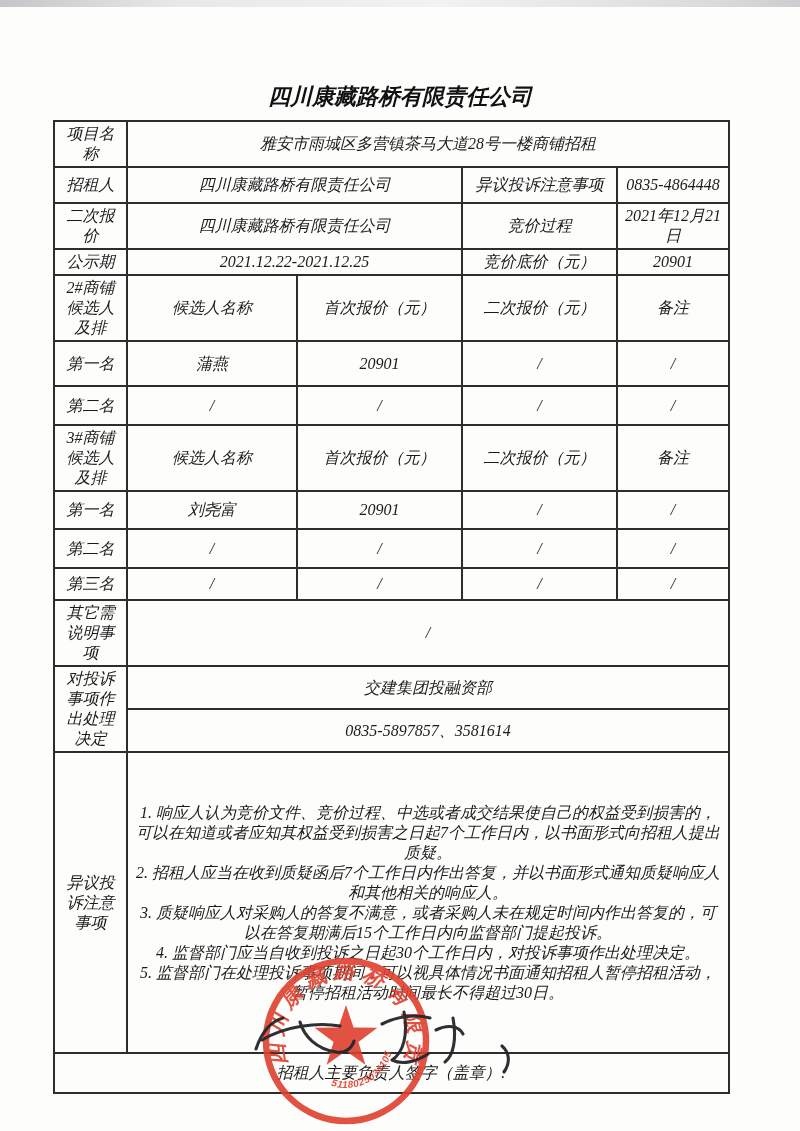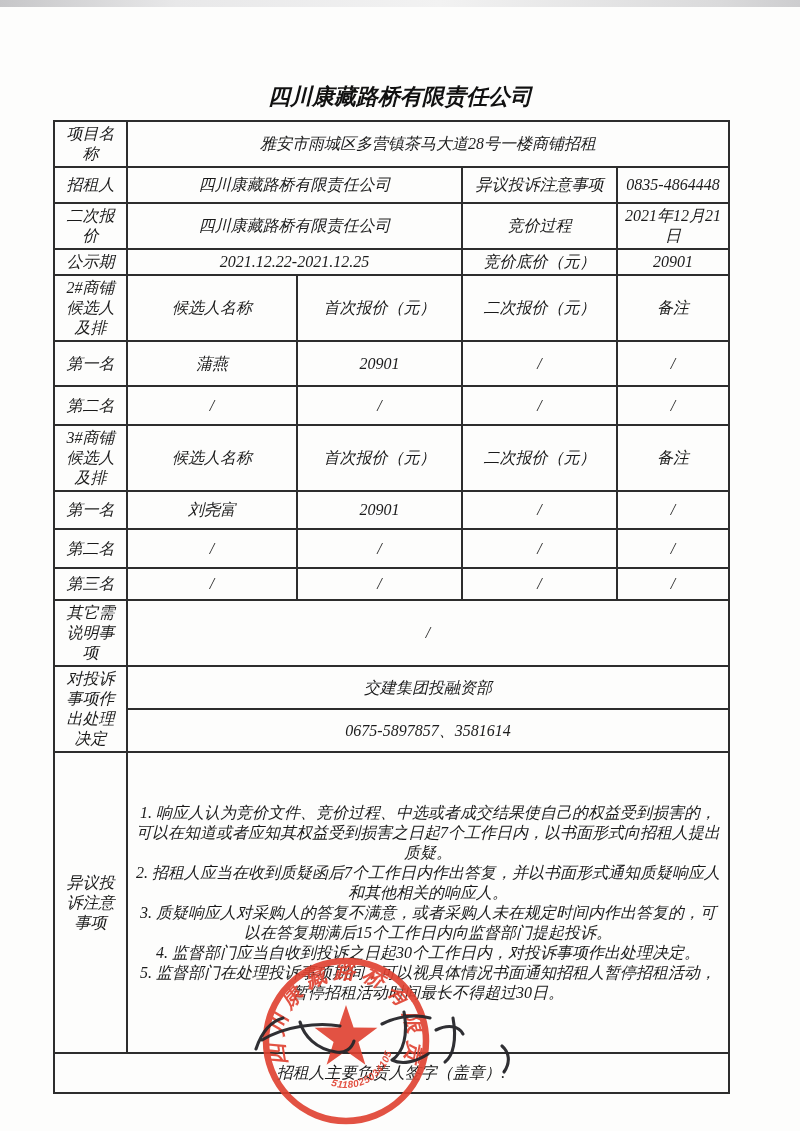--- a/index.html
+++ b/index.html
@@ -175,21 +175,21 @@
     <tr style="height:46px">
       <td class="lbl">其它需说明事项</td>
       <td colspan="4">/</td>
     </tr>
 
     <tr style="height:38px">
       <td class="lbl-center" rowspan="2">对投诉事项作出处理决定</td>
       <td colspan="4">交建集团投融资部</td>
     </tr>
     <tr style="height:38px">
-      <td colspan="4">0675-5897857、3581614</td>
+      <td colspan="4">0835-5897857、3581614</td>
     </tr>
 
     <tr style="height:301px">
       <td class="lbl-center">异议投诉注意事项</td>
       <td colspan="4" class="objection-text">
         <div>1. 响应人认为竞价文件、竞价过程、中选或者成交结果使自己的权益受到损害的，可以在知道或者应知其权益受到损害之日起7个工作日内，以书面形式向招租人提出质疑。</div>
         <div>2. 招租人应当在收到质疑函后7个工作日内作出答复，并以书面形式通知质疑响应人和其他相关的响应人。</div>
         <div>3. 质疑响应人对采购人的答复不满意，或者采购人未在规定时间内作出答复的，可以在答复期满后15个工作日内向监督部门提起投诉。</div>
         <div>4. 监督部门应当自收到投诉之日起30个工作日内，对投诉事项作出处理决定。</div>
         <div>5. 监督部门在处理投诉事项期间，可以视具体情况书面通知招租人暂停招租活动，暂停招租活动时间最长不得超过30日。</div>

